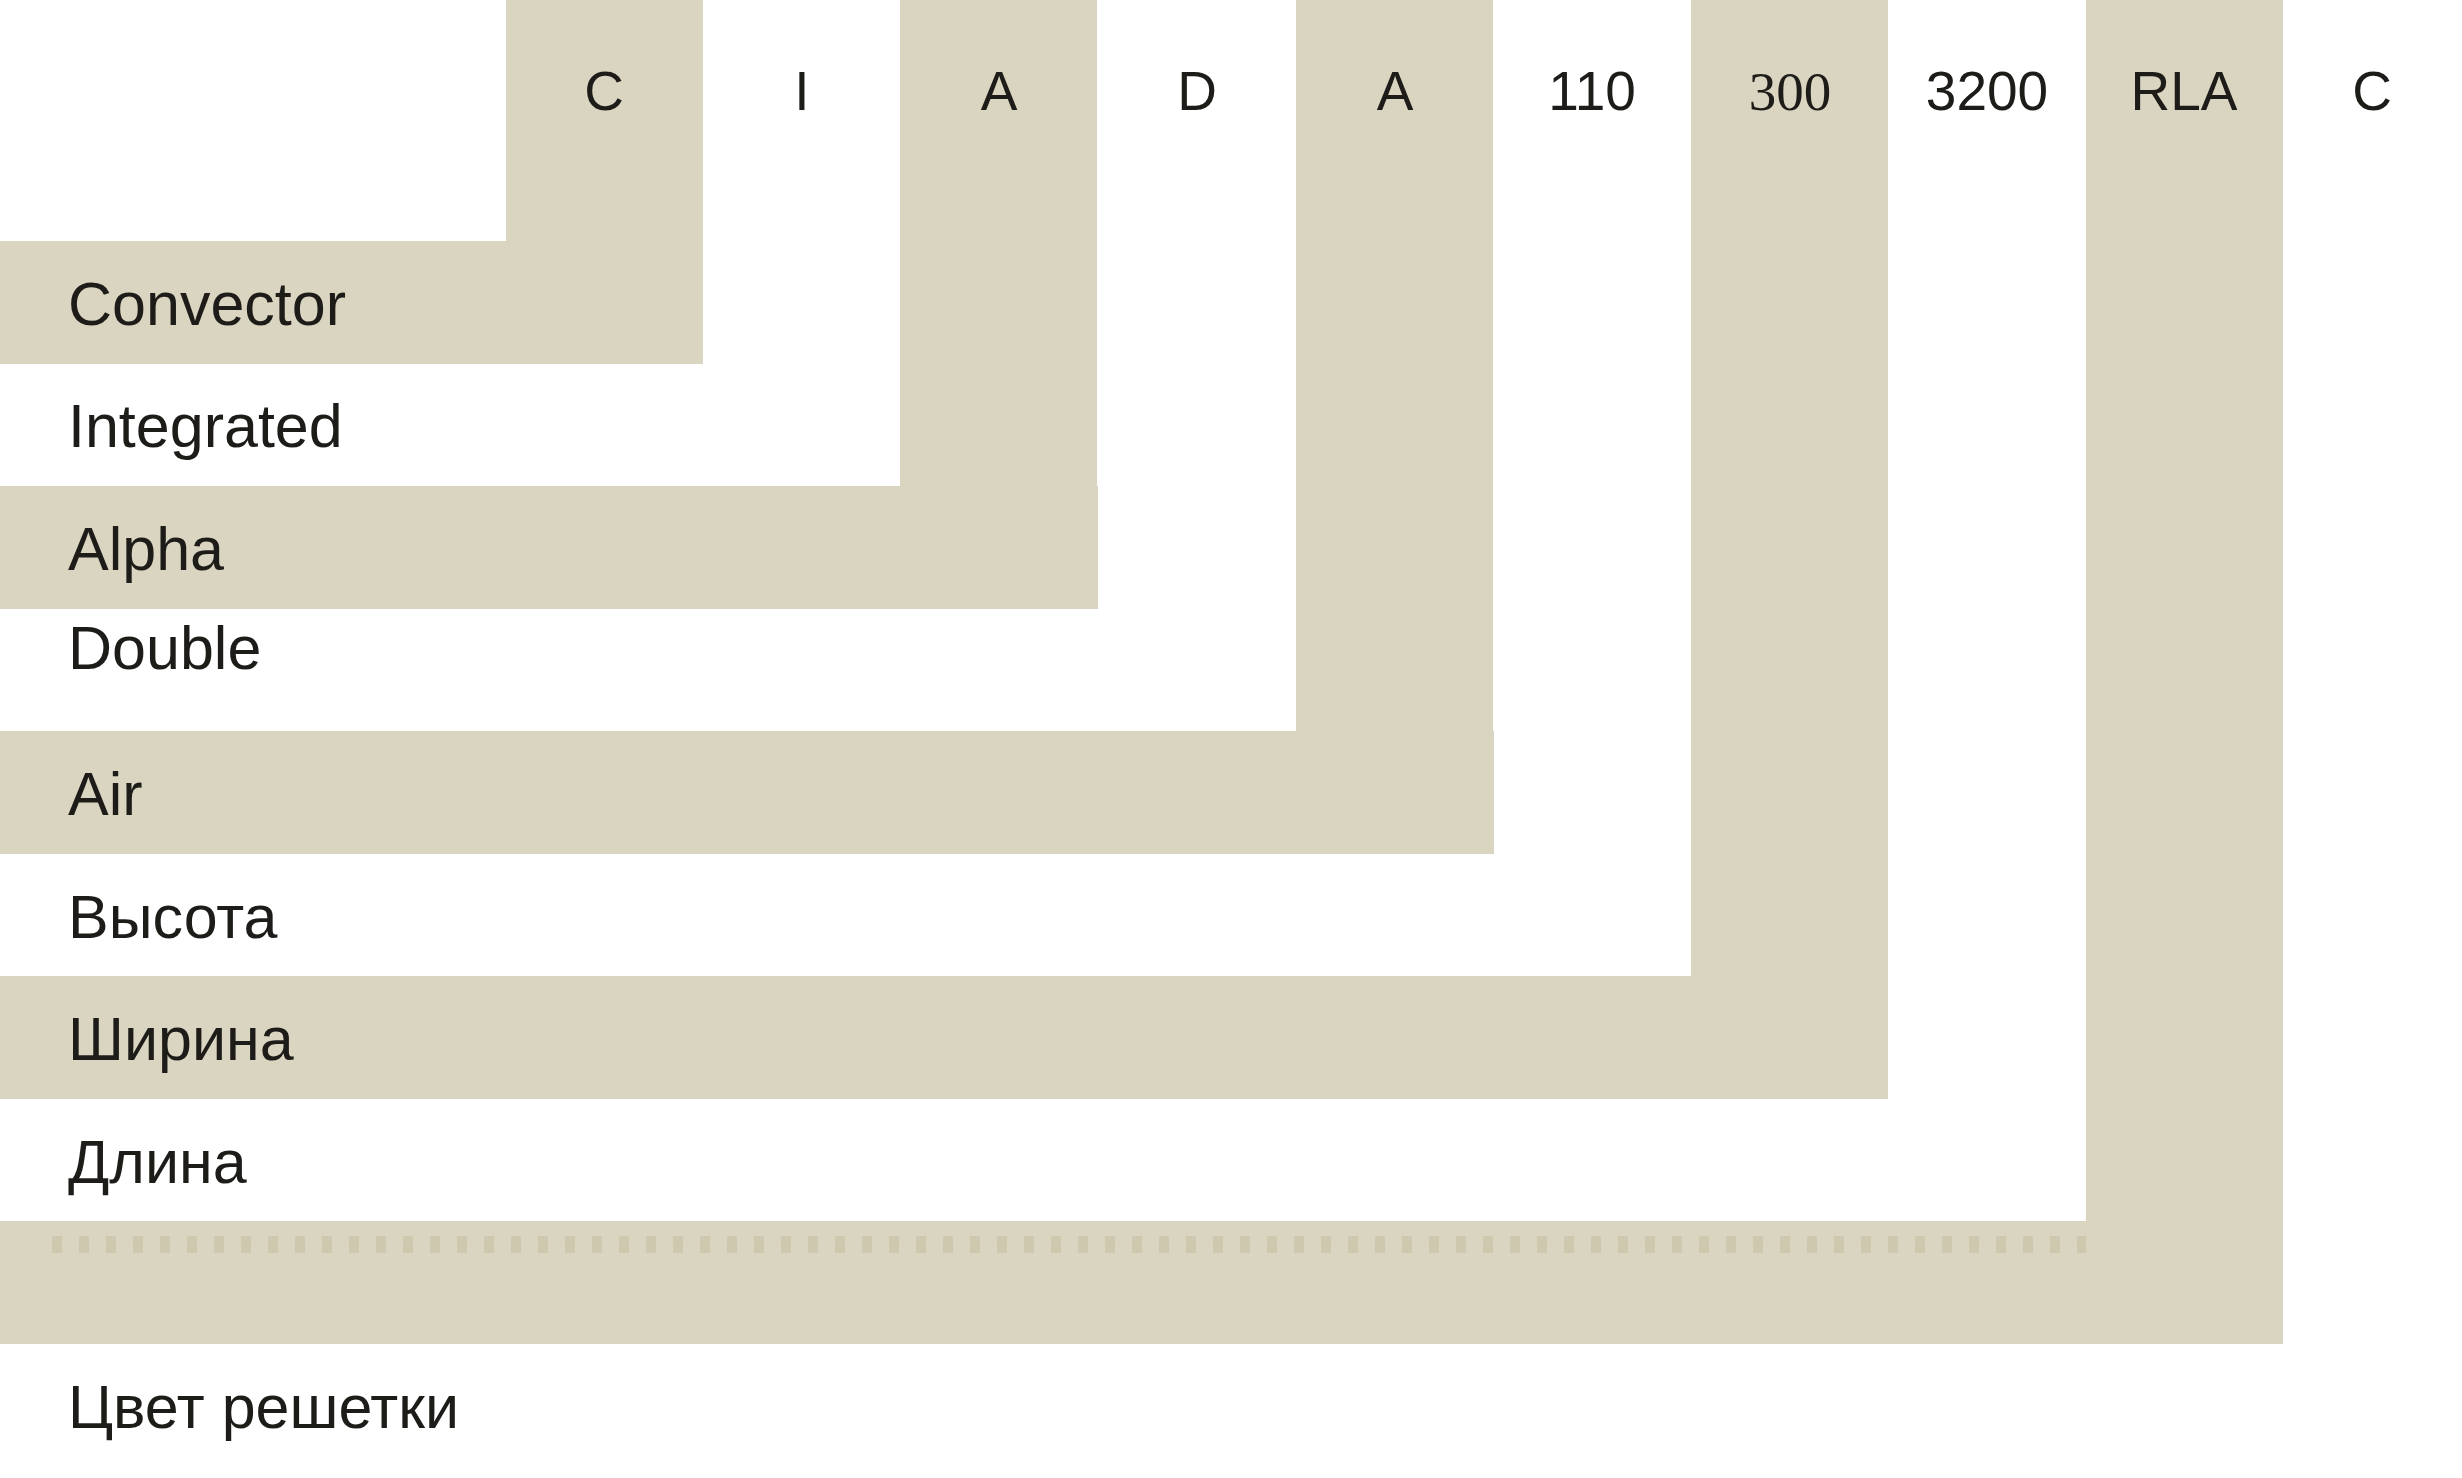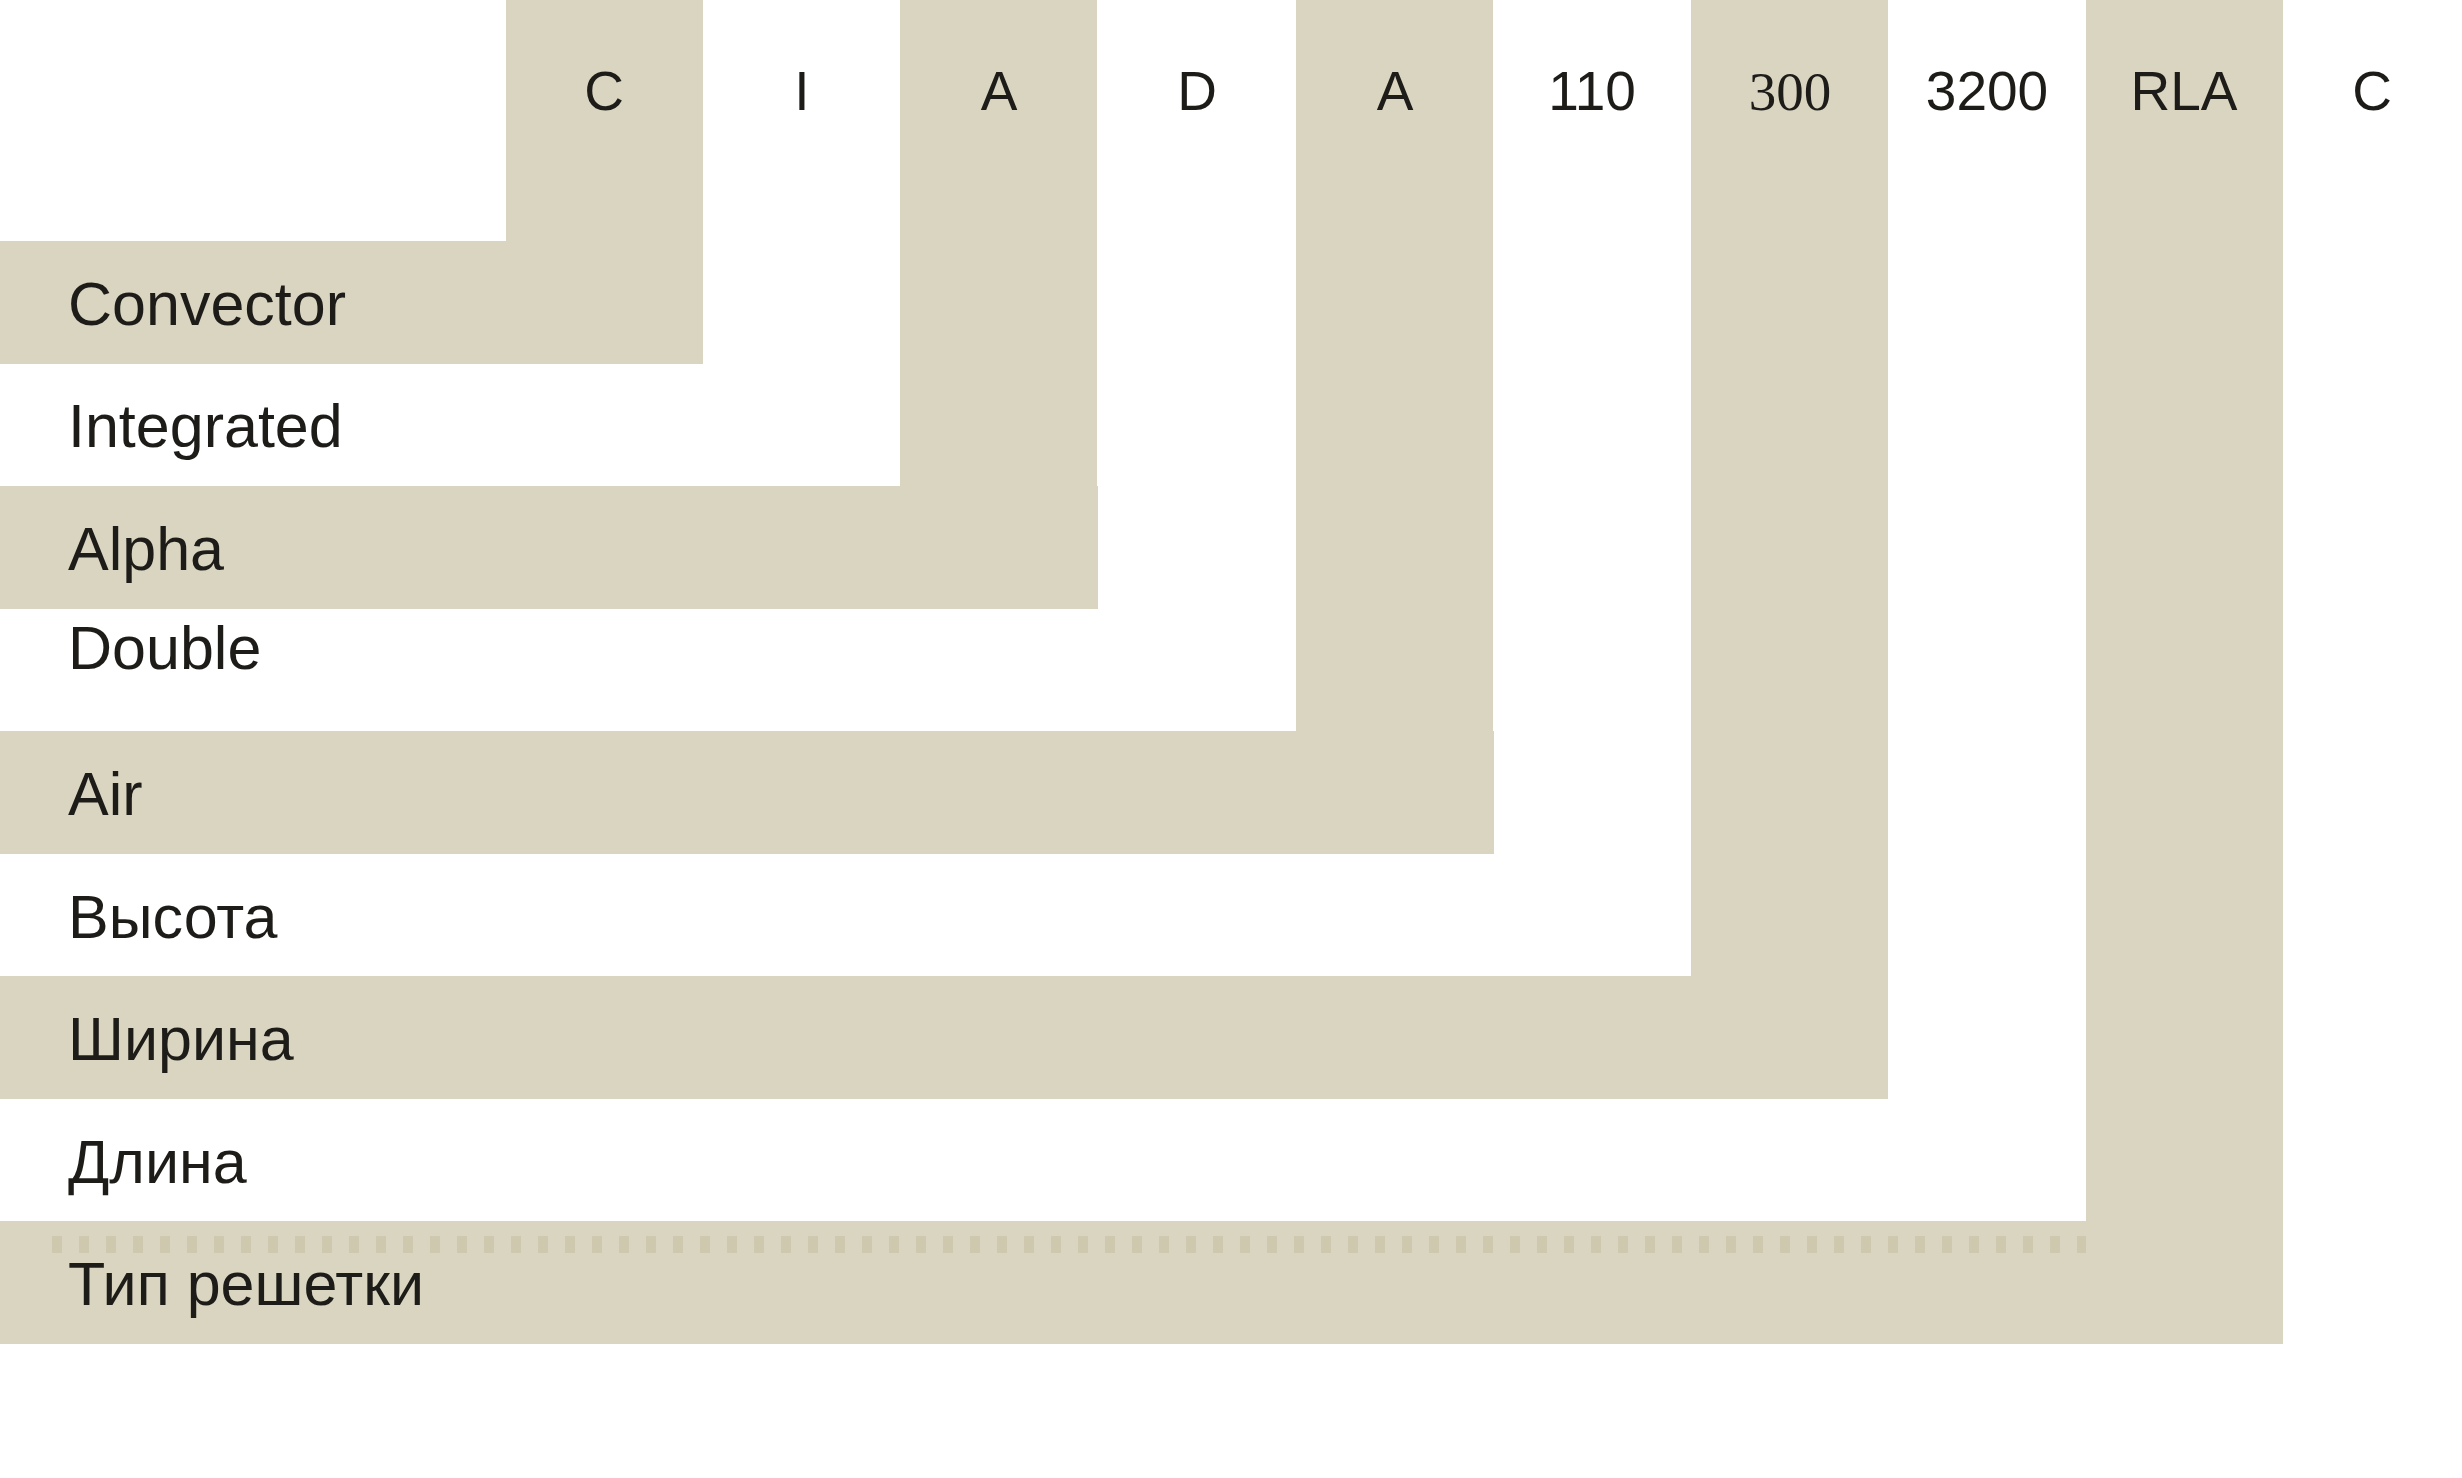--- a/index.html
+++ b/index.html
@@ -94,16 +94,16 @@
   <span class="code cx10">C</span>
 
   <span class="rowlab ry1">Convector</span>
   <span class="rowlab ry2">Integrated</span>
   <span class="rowlab ry3">Alpha</span>
   <span class="rowlab ry4">Double</span>
   <span class="rowlab ry5">Air</span>
   <span class="rowlab ry6">Высота</span>
   <span class="rowlab ry7">Ширина</span>
   <span class="rowlab ry8">Длина</span>
-  <span class="rowlab ry9">Тип решетки</span>
+  <span class="rowlab ry10">Цвет решетки</span>
 
 </div>
 
 
 </body></html>

